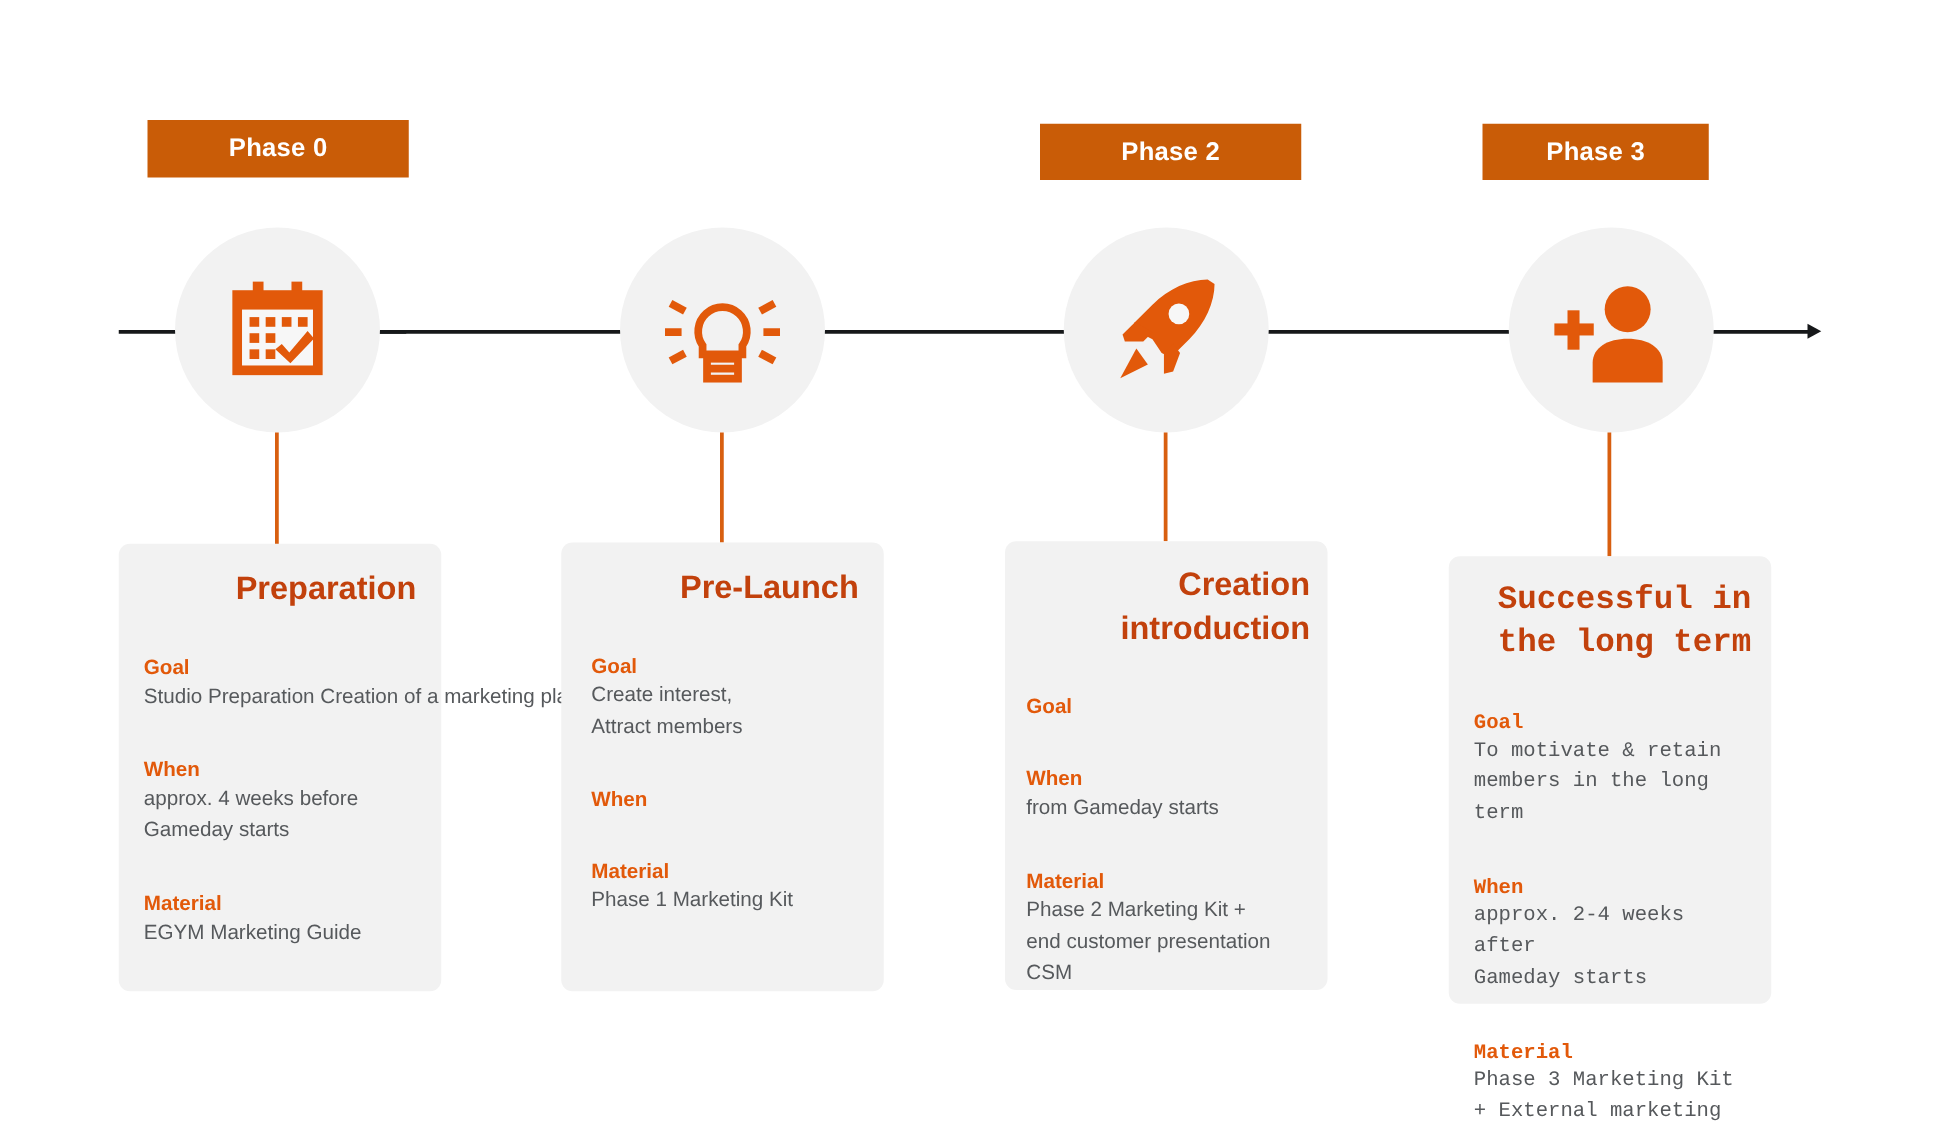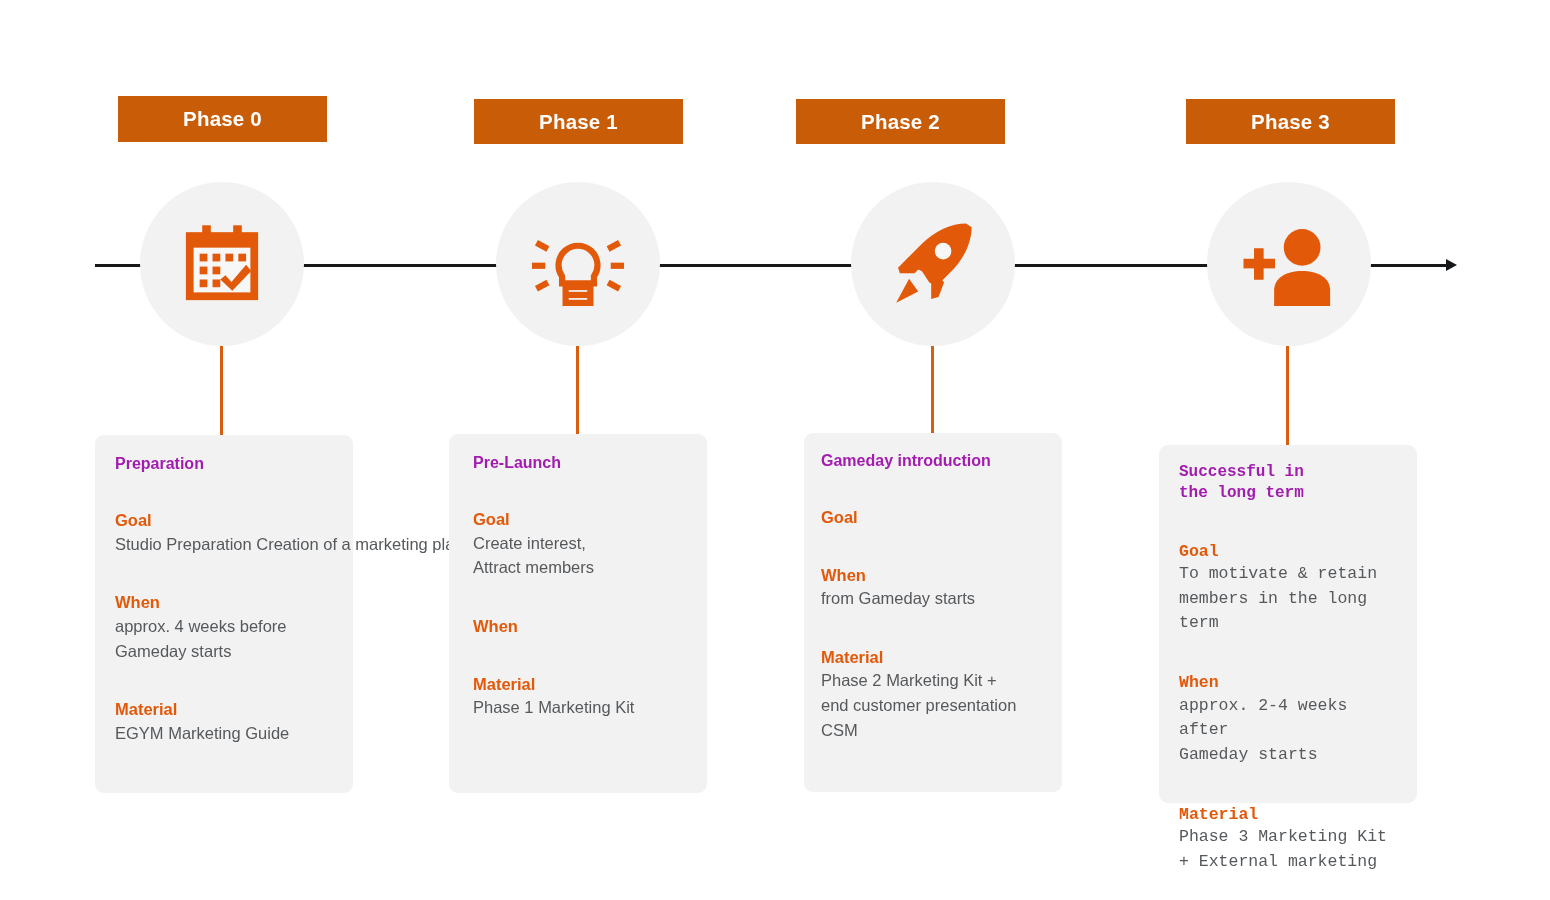--- a/index.html
+++ b/index.html
@@ -66,24 +66,24 @@
   }
 
   
   .card {
     position: absolute;
     background: #f2f2f2;
     border-radius: 9px;
     padding: 0;
   }
   .card-title {
-    text-align: left;
-    font-size: 16px;
+    text-align: right;
+    font-size: 26px;
     font-weight: bold;
-    color: #a21caf;
+    color: #c2410c;
     line-height: 1.33;
     white-space: pre-line;
   }
   .field { }
   .field-label {
     font-size: 16.5px;
     font-weight: bold;
     color: #e2590a;
     line-height: 1.3;
     margin-top: 36px;
@@ -154,23 +154,20 @@
         <div class="field-value">approx. 4 weeks before
 Gameday starts</div>
       </div>
       <div class="field" style="margin-top:23px;">
         <div class="field-label">Material</div>
         <div class="field-value">EGYM Marketing Guide</div>
       </div>
     </div>
   </div>
 
-  <div class="phase-bar" style="left:474px; top:99px; width:209px; height:45px;">
-    <span class="phase-bar-label">Phase 1</span>
-  </div>
 
   <div class="icon-circle" style="left:496px; top:182px; width:164px; height:164px;">
     <span>
       <svg width="98" height="92" viewBox="0 0 110 104" aria-hidden="true">
         <g stroke="#e2590a" stroke-width="7" fill="none" stroke-linecap="butt">
 
           <path d="M37 66 A22 22 0 1 1 73 66 L73 74 L37 74 Z"></path>
 
           <rect x="41" y="78" width="28" height="18"></rect>
 
@@ -201,21 +198,21 @@
       <div class="field" style="margin-top:23px;">
         <div class="field-label">When</div>
       </div>
       <div class="field" style="margin-top:23px;">
         <div class="field-label">Material</div>
         <div class="field-value">Phase 1 Marketing Kit</div>
       </div>
     </div>
   </div>
 
-  <div class="phase-bar" style="left:796px; top:99px; width:209px; height:45px;">
+  <div class="phase-bar" style="left:832px; top:99px; width:209px; height:45px;">
     <span class="phase-bar-label">Phase 2</span>
   </div>
 
   <div class="icon-circle" style="left:851px; top:182px; width:164px; height:164px;">
     <span>
       <svg width="92" height="92" viewBox="0 0 100 100" aria-hidden="true">
 
         <path d="M86 6 C70 6 52 14 38 28 L22 44 L26 52 L38 58 L46 70 L54 74 L70 58
                  C84 44 92 26 92 10 Z" fill="#e2590a"></path>
 
@@ -226,39 +223,39 @@
         <circle cx="61" cy="36" r="9" fill="#f7f7f7"></circle>
 
         <path d="M24 66 L10 92 L34 80 Z" fill="#e2590a"></path>
       </svg>
     </span>
   </div>
 
   <div class="stem" style="left:931px; top:346px; height:87px;"></div>
 
   <div class="card" style="left:804px; top:433px; width:258px; height:359px; padding:17px 14px 20px 17px;">
-    <div class="card-title">Gameday introduction</div>
+    <div class="card-title">Creation introduction</div>
     <div class="card-body" style="margin-top:26px;">
       <div class="field">
         <div class="field-label">Goal</div>
       </div>
       <div class="field" style="margin-top:23px;">
         <div class="field-label">When</div>
         <div class="field-value">from Gameday starts</div>
       </div>
       <div class="field" style="margin-top:23px;">
         <div class="field-label">Material</div>
         <div class="field-value">Phase 2 Marketing Kit +
 end customer presentation
 CSM</div>
       </div>
     </div>
   </div>
 
-  <div class="phase-bar" style="left:1186px; top:99px; width:209px; height:45px;">
+  <div class="phase-bar" style="left:1186px; top:99px; width:181px; height:45px;">
     <span class="phase-bar-label">Phase 3</span>
   </div>
 
   <div class="icon-circle" style="left:1207px; top:182px; width:164px; height:164px;">
     <span>
       <svg width="98" height="88" viewBox="0 0 112 100" aria-hidden="true">
 
         <rect x="4" y="44" width="36" height="11" fill="#e2590a"></rect>
         <rect x="16" y="32" width="11" height="36" fill="#e2590a"></rect>
 

